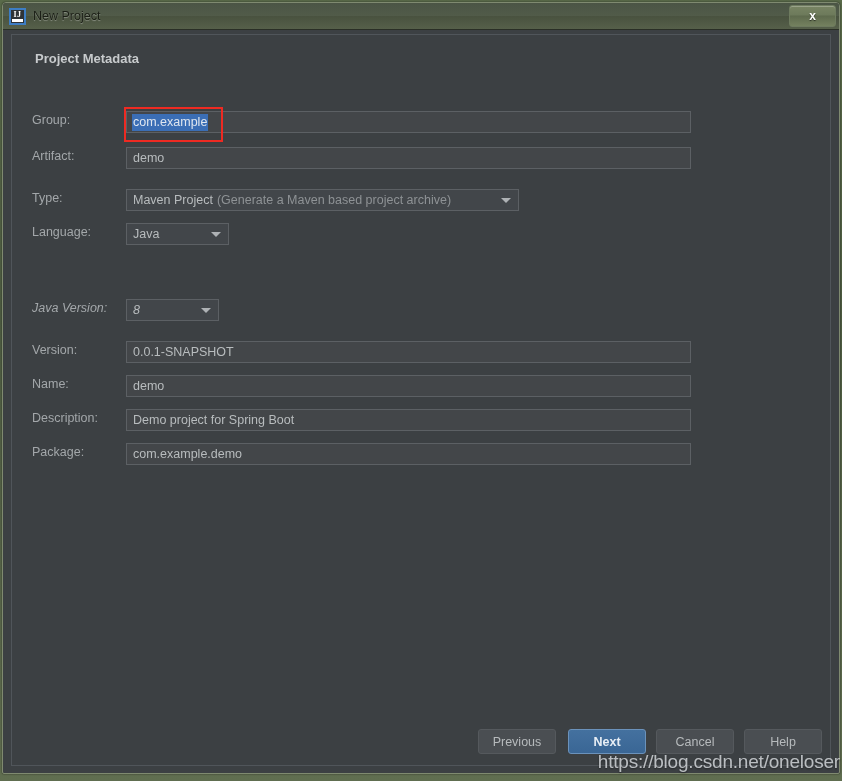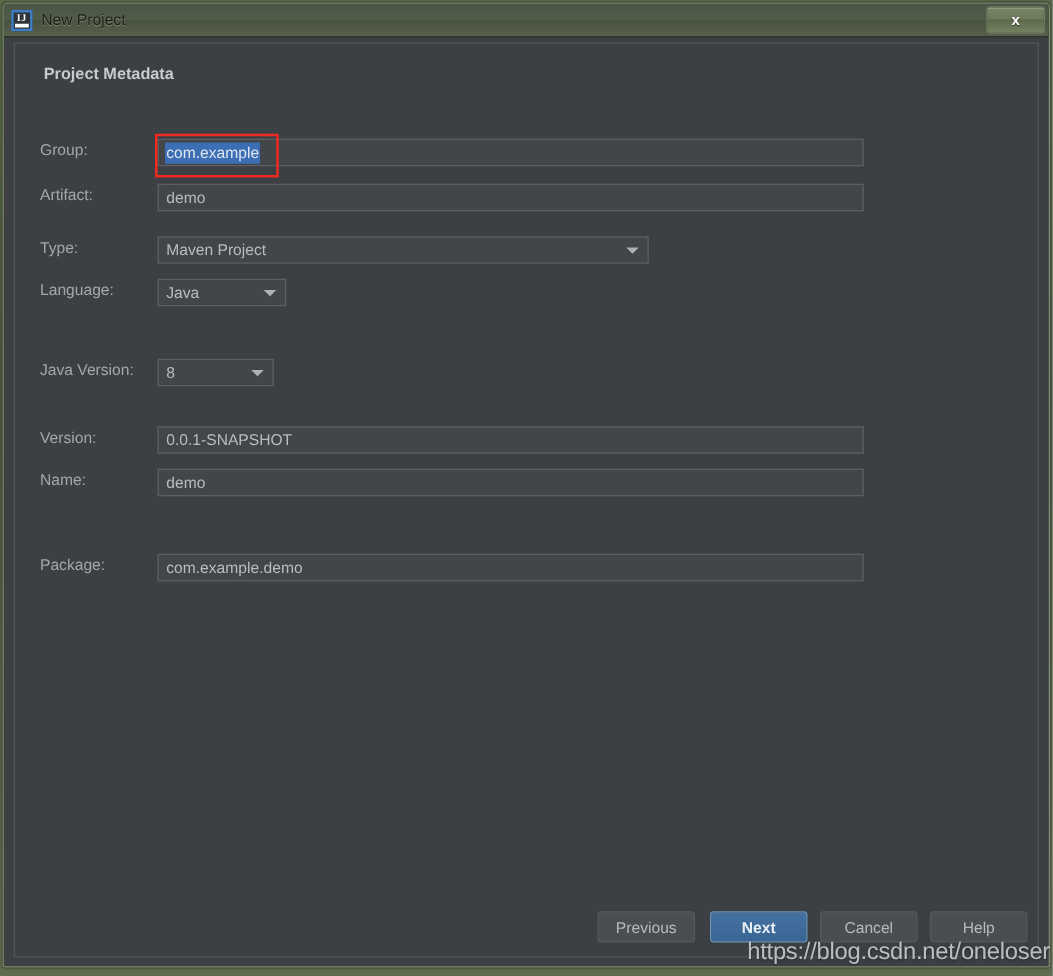--- a/index.html
+++ b/index.html
@@ -250,51 +250,56 @@
 
     <div class="row" style="top:112px;">
       <div class="lbl">Artifact:</div>
       <div class="field wide">demo</div>
     </div>
 
     <div class="row" style="top:154px;">
       <div class="lbl">Type:</div>
       <div class="field combo type">
         <span>Maven Project</span>
+        <span class="dim" style="margin-left:4px;">(Generate a Maven based project archive)</span>
         <span class="arrow"></span>
       </div>
     </div>
 
     <div class="row" style="top:188px;">
       <div class="lbl">Language:</div>
       <div class="field combo language">
         <span>Java</span>
         <span class="arrow"></span>
       </div>
     </div>
 
 
-    <div class="row" style="top:252px;">
+    <div class="row" style="top:264px;font-style:italic;">
       <div class="lbl">Java Version:</div>
       <div class="field combo javaver">
         <span>8</span>
         <span class="arrow"></span>
       </div>
     </div>
 
     <div class="row" style="top:306px;">
       <div class="lbl">Version:</div>
       <div class="field wide">0.0.1-SNAPSHOT</div>
     </div>
 
     <div class="row" style="top:340px;">
       <div class="lbl">Name:</div>
       <div class="field wide">demo</div>
     </div>
 
+    <div class="row" style="top:374px;">
+      <div class="lbl">Description:</div>
+      <div class="field wide">Demo project for Spring Boot</div>
+    </div>
 
     <div class="row" style="top:408px;">
       <div class="lbl">Package:</div>
       <div class="field wide">com.example.demo</div>
     </div>
 
     <div id="annotation"></div>
 
     <div id="footer">
       <div class="btn" id="btn-previous">Previous</div>

